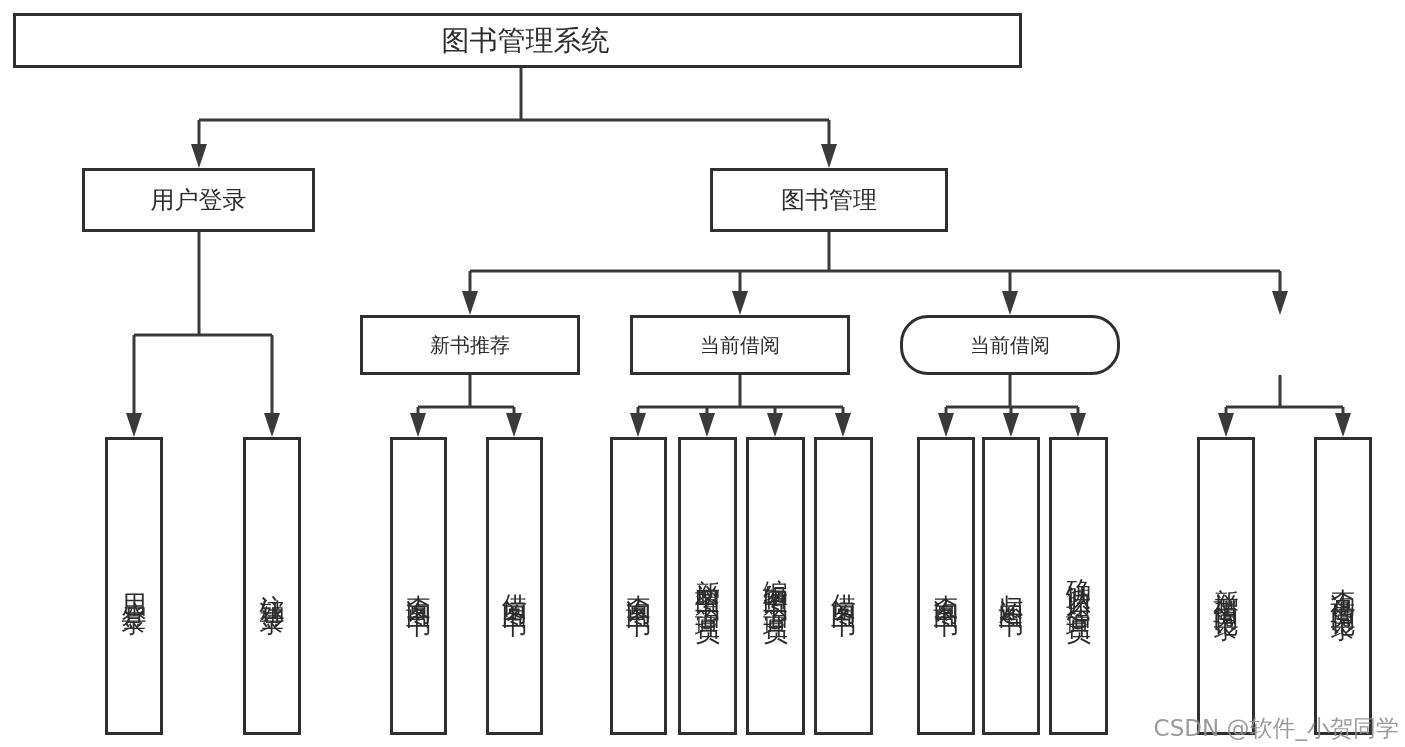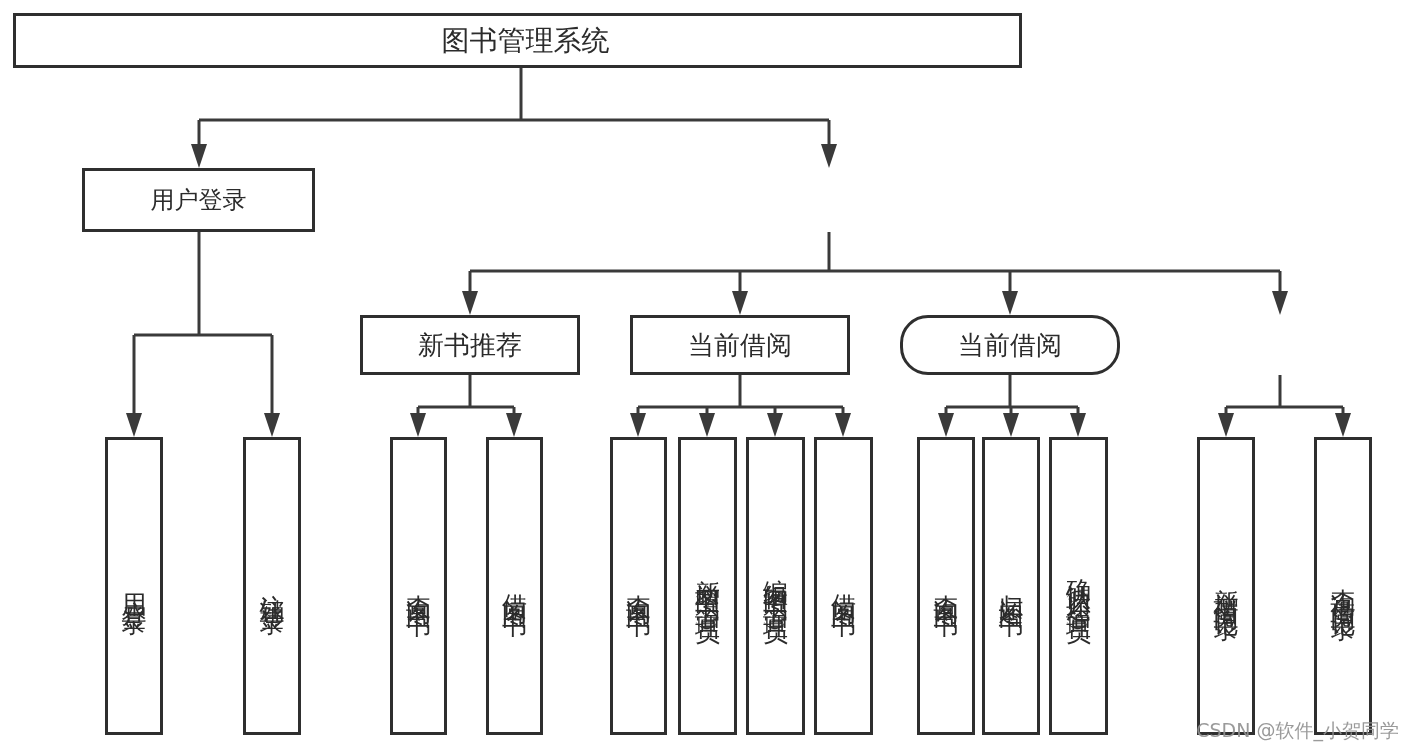--- a/index.html
+++ b/index.html
@@ -32,21 +32,21 @@
     justify-content: center;
     color: #2b2b2b;
     z-index: 2;
   }
   .box .label { white-space: nowrap; }
 
   .root { left: 13px; top: 13px; width: 1009px; height: 55px; font-size: 28px; }
   .root .label { margin-left: 16px; }
 
   .l1 { top: 168px; height: 64px; font-size: 24px; }
-  .l2 { top: 315px; height: 60px; width: 220px; font-size: 26px; }
+  .l2 { top: 315px; height: 60px; width: 220px; font-size: 20px; }
 
   .leaf {
     position: absolute;
     box-sizing: border-box;
     top: 437px;
     width: 58px;
     height: 298px;
     border: 3px solid #2f2f2f;
     background: #ffffff;
     display: flex;
@@ -61,21 +61,21 @@
     letter-spacing: 6px;
     line-height: 1;
     color: #2b2b2b;
     white-space: nowrap;
   }
 
   .watermark {
     position: absolute;
     right: 6px;
     bottom: 3px;
-    font-size: 19px;
+    font-size: 23px;
     color: rgba(145, 145, 145, 0.92);
     z-index: 3;
     white-space: nowrap;
   }
 </style>
 </head>
 <body>
 
 <div id="stage">
 
@@ -134,20 +134,23 @@
       <polygon points="1335,413 1351,413 1343,437"></polygon>
     </svg>
 
   <div class="box root">
     <span class="label">图书管理系统</span>
   </div>
 
   <div class="box l1" style="left:82px; width:233px;">
     <span class="label">用户登录</span>
   </div>
+  <div class="box l1" style="left:710px; width:238px;">
+    <span class="label">图书管理</span>
+  </div>
 
   <div class="box l2" style="left:360px;">
     <span class="label">新书推荐</span>
   </div>
   <div class="box l2" style="left:630px;">
     <span class="label">当前借阅</span>
   </div>
   <div class="box l2" style="left:900px;border-radius:28px;">
     <span class="label">当前借阅</span>
   </div>

